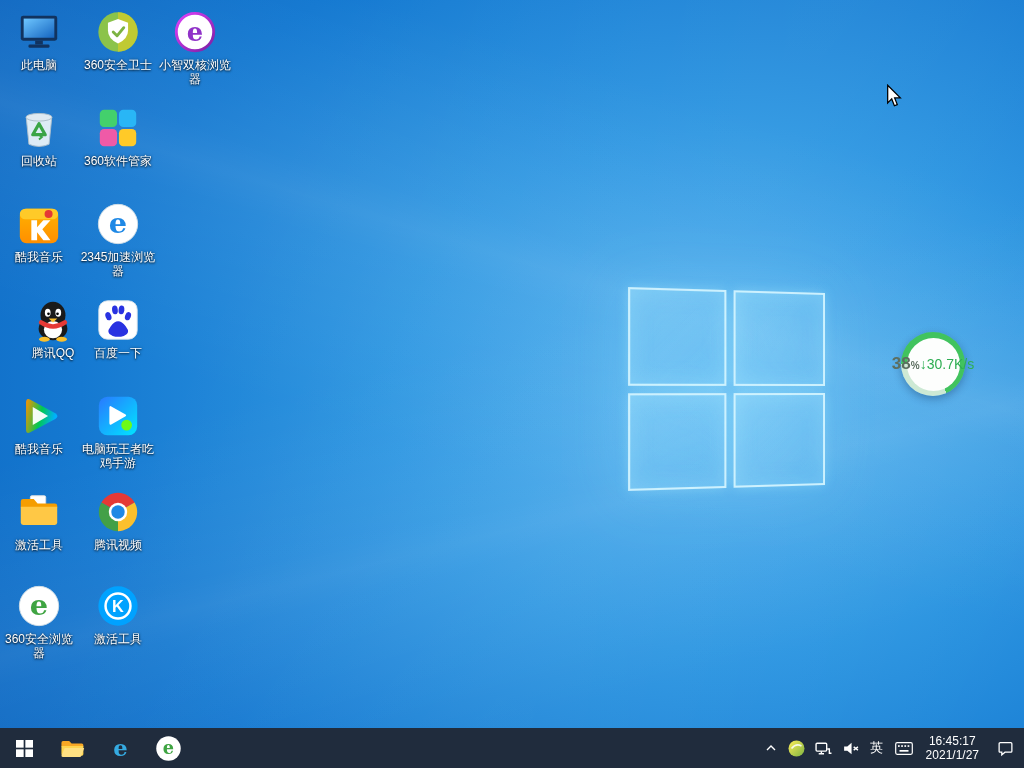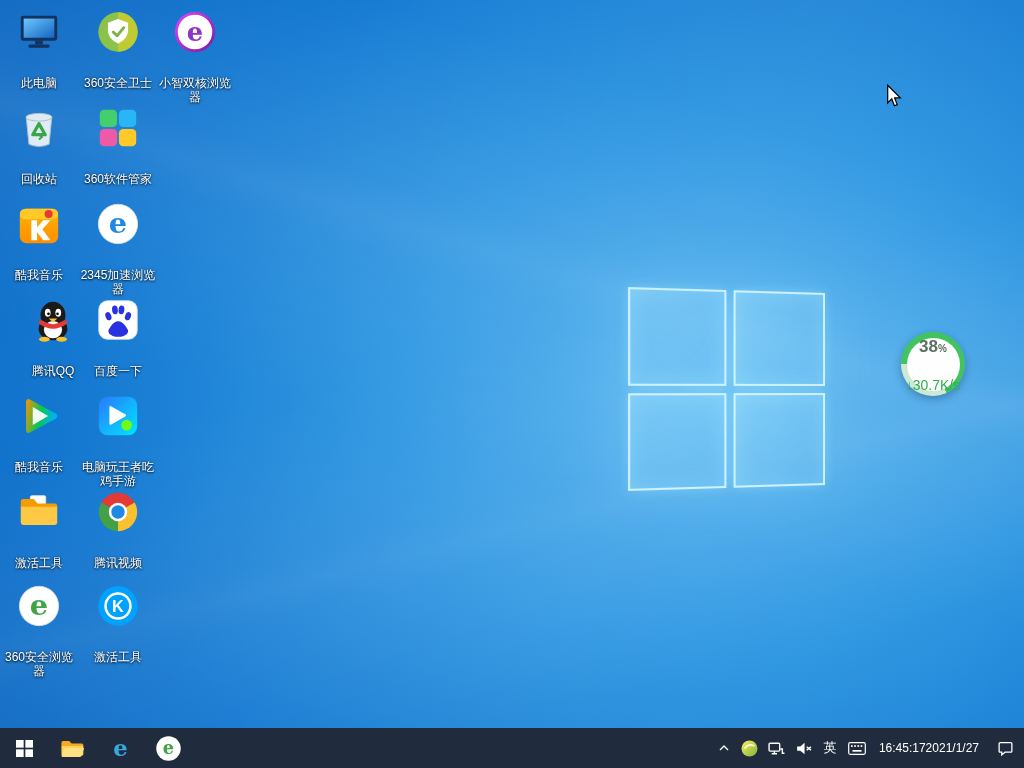--- a/index.html
+++ b/index.html
@@ -21,41 +21,41 @@
     transform:perspective(850px) rotateY(15deg);transform-origin:100% 50%;
     display:grid;grid-template-columns:1fr 1fr;grid-template-rows:1fr 1fr;gap:7px;
     filter:drop-shadow(0 0 28px rgba(150,225,255,.6))}
   .pane{border:2px solid rgba(215,246,255,.9);
     background:linear-gradient(135deg,rgba(170,230,255,.30),rgba(120,200,255,.08));
     box-shadow:inset 0 0 20px rgba(170,235,255,.35), 0 0 10px rgba(170,235,255,.35)}
 
   
   .dicon{position:absolute;width:78px;text-align:center;cursor:pointer;z-index:2}
   .dicon .art{width:48px;height:48px;margin:0 auto;display:flex;align-items:center;justify-content:center}
-  .dicon .lbl{margin-top:20px;font-size:12px;line-height:14px;color:#fff;
+  .dicon .lbl{margin-top:2px;font-size:12px;line-height:14px;color:#fff;
     text-shadow:0 1px 2px rgba(0,0,0,.8),0 0 3px rgba(0,0,0,.55);word-break:break-all}
 
   
   .speedball{position:absolute;left:901px;top:332px;width:64px;height:64px;border-radius:50%;
     background:conic-gradient(from -90deg,#41c35e 0 68%,#cde9d4 68% 100%);
     box-shadow:0 3px 9px rgba(0,20,60,.30);display:flex;align-items:center;justify-content:center;z-index:3;cursor:pointer}
   .speedball .inner{width:53px;height:53px;border-radius:50%;background:#fdfefd;
-    display:flex;flex-direction:column;align-items:center;justify-content:space-between}
+    display:flex;flex-direction:row;align-items:center;justify-content:center}
   .pct{font-size:17px;font-weight:bold;color:#5c6e60;line-height:17px}
   .pct .unit{font-size:10px;font-weight:bold}
   .spd{font-size:14px;color:#2fae53;line-height:11px}
 
   
   .taskbar{position:absolute;left:0;bottom:0;width:1024px;height:40px;background:#202c3d;
     display:flex;align-items:stretch;z-index:10}
   .tbtn{width:48px;display:flex;align-items:center;justify-content:center;cursor:pointer}
   .tray{margin-left:auto;display:flex;align-items:stretch}
   .trayitem{display:flex;align-items:center;justify-content:center;color:#fff;cursor:pointer;padding:0 5px}
   .ime{font-size:13px;width:26px}
-  .clock{font-size:12px;line-height:14px;text-align:center;padding:0 8px;color:#fff}
+  .clock{flex-direction:column;font-size:12px;line-height:14px;text-align:center;padding:0 8px;color:#fff}
 
   
   .cursor{position:absolute;left:885px;top:84px;z-index:99;pointer-events:none}
 
   svg text{user-select:none}
 </style>
 </head>
 <body>
 
 <div class="wall">

